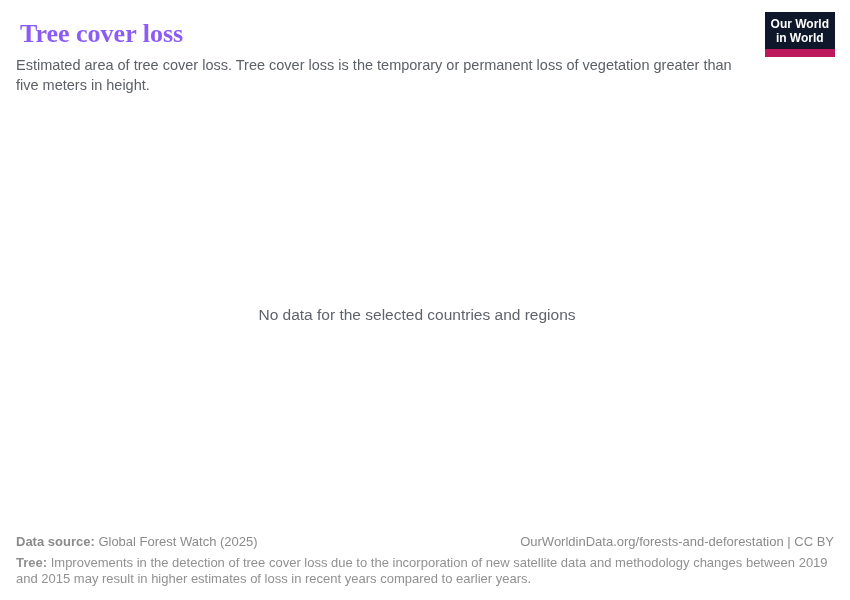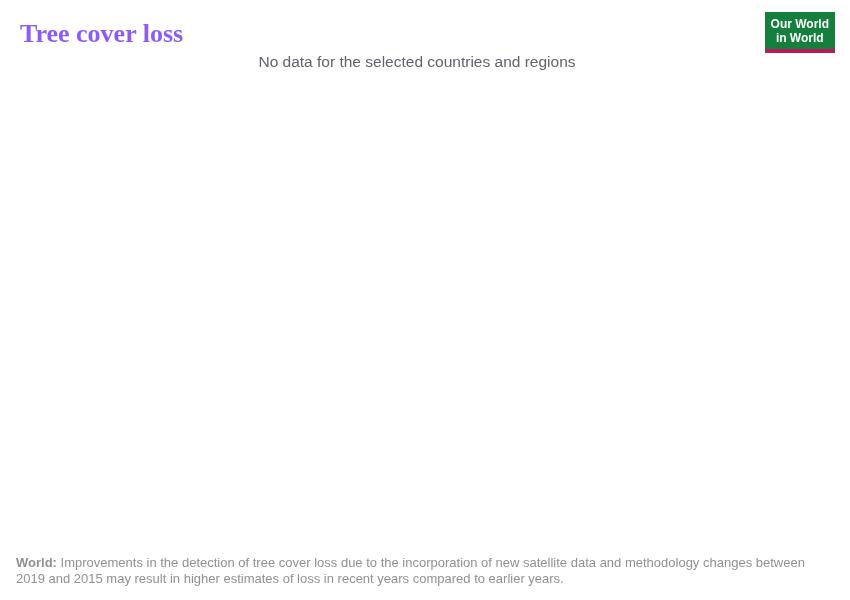--- a/index.html
+++ b/index.html
@@ -35,35 +35,36 @@
     line-height: 1.42;
     color: #5c6167;
     max-width: 718px;
   }
 
   
   .owid-logo {
     position: absolute;
     top: 12px;
     right: 15px;
-    background: #15803d;
-    border-bottom: 4px solid #be185d;
+    background: #0f172a;
+    border-bottom: 8px solid #be185d;
     color: #ffffff;
     font-weight: 700;
     font-size: 12px;
     line-height: 1.18;
     text-align: center;
     padding: 5px 6px 4px 6px;
     cursor: pointer;
   }
 
   
   .chart-area {
     flex: 1 1 auto;
     display: flex;
+    align-items: center;
     justify-content: center;
     padding-right: 16px; 
   }
   .no-data-message {
     font-size: 15.5px;
     color: #5f646b;
   }
 
   
   .footer {
@@ -85,30 +86,38 @@
     color: #919191;
   }
 </style>
 </head>
 <body>
 
 <div class="frame">
 
   <div class="header">
     <h1 class="chart-title">Tree cover loss</h1>
+    <div class="chart-subtitle">Estimated area of tree cover loss. Tree cover loss is the temporary or permanent loss of vegetation greater than five meters in height.</div>
     <div class="owid-logo">
       <div>Our World</div>
       <div>in World</div>
     </div>
   </div>
 
   <div class="chart-area">
     <div class="no-data-message">No data for the selected countries and regions</div>
   </div>
 
   <div class="footer">
+    <div class="source-row">
+      <div>
+        <span class="bold-label">Data source:</span>
+        <span>Global Forest Watch (2025)</span>
+      </div>
+      <div>OurWorldinData.org/forests-and-deforestation | CC BY</div>
+    </div>
     <div class="note-row">
-      <span class="bold-label">World:</span>
+      <span class="bold-label">Tree:</span>
       <span>Improvements in the detection of tree cover loss due to the incorporation of new satellite data and methodology changes between 2019 and 2015 may result in higher estimates of loss in recent years compared to earlier years.</span>
     </div>
   </div>
 
 </div>
 
 </body></html>

